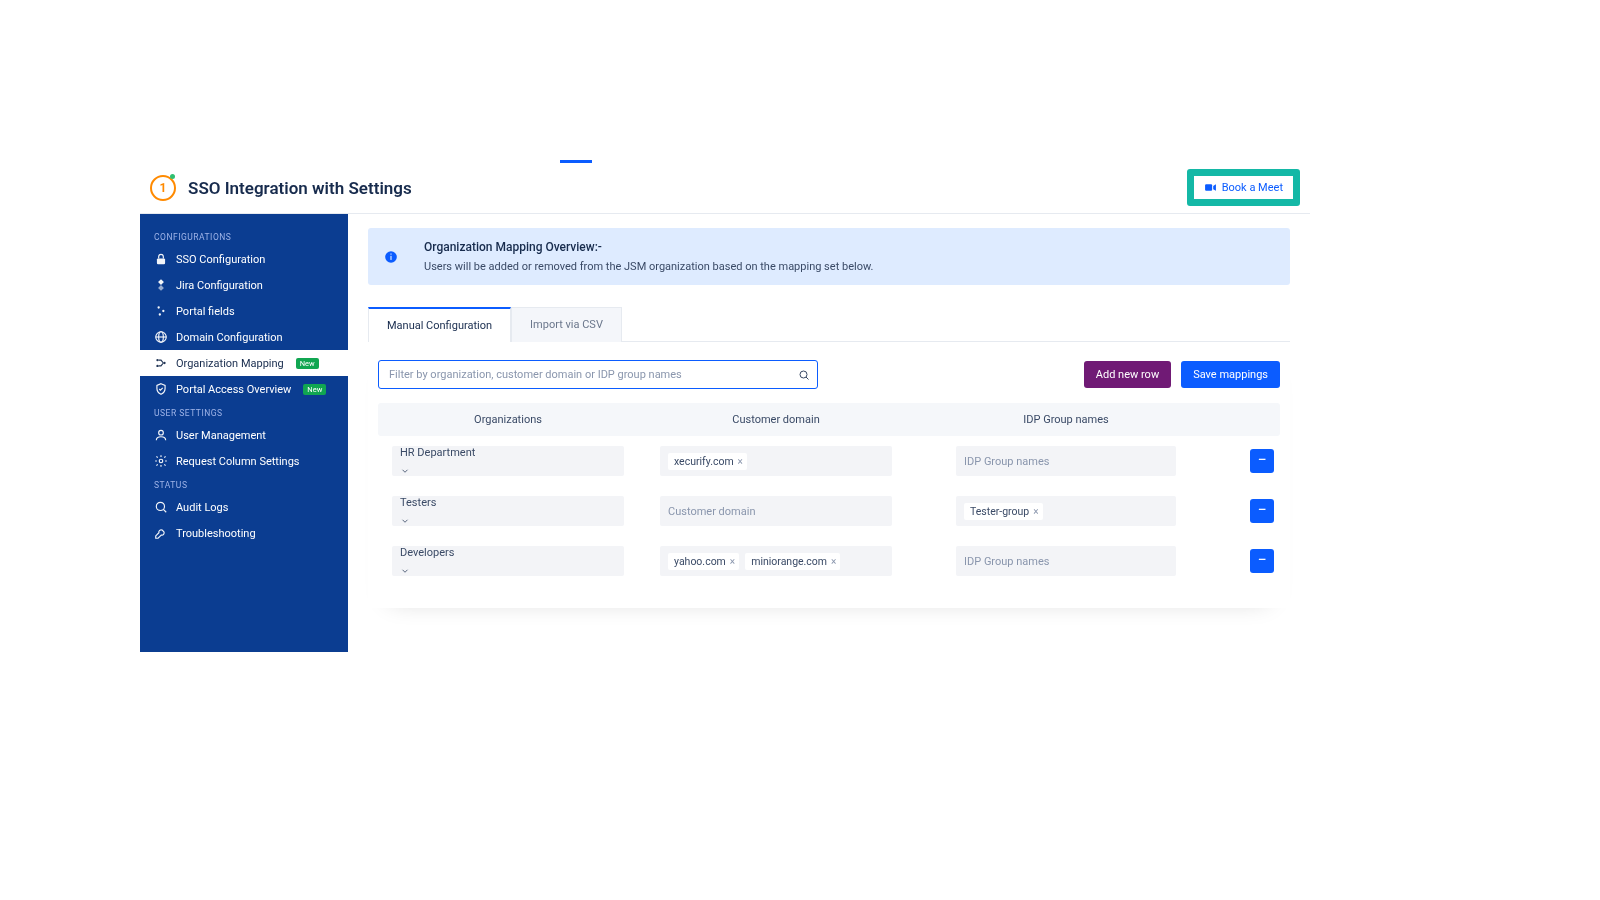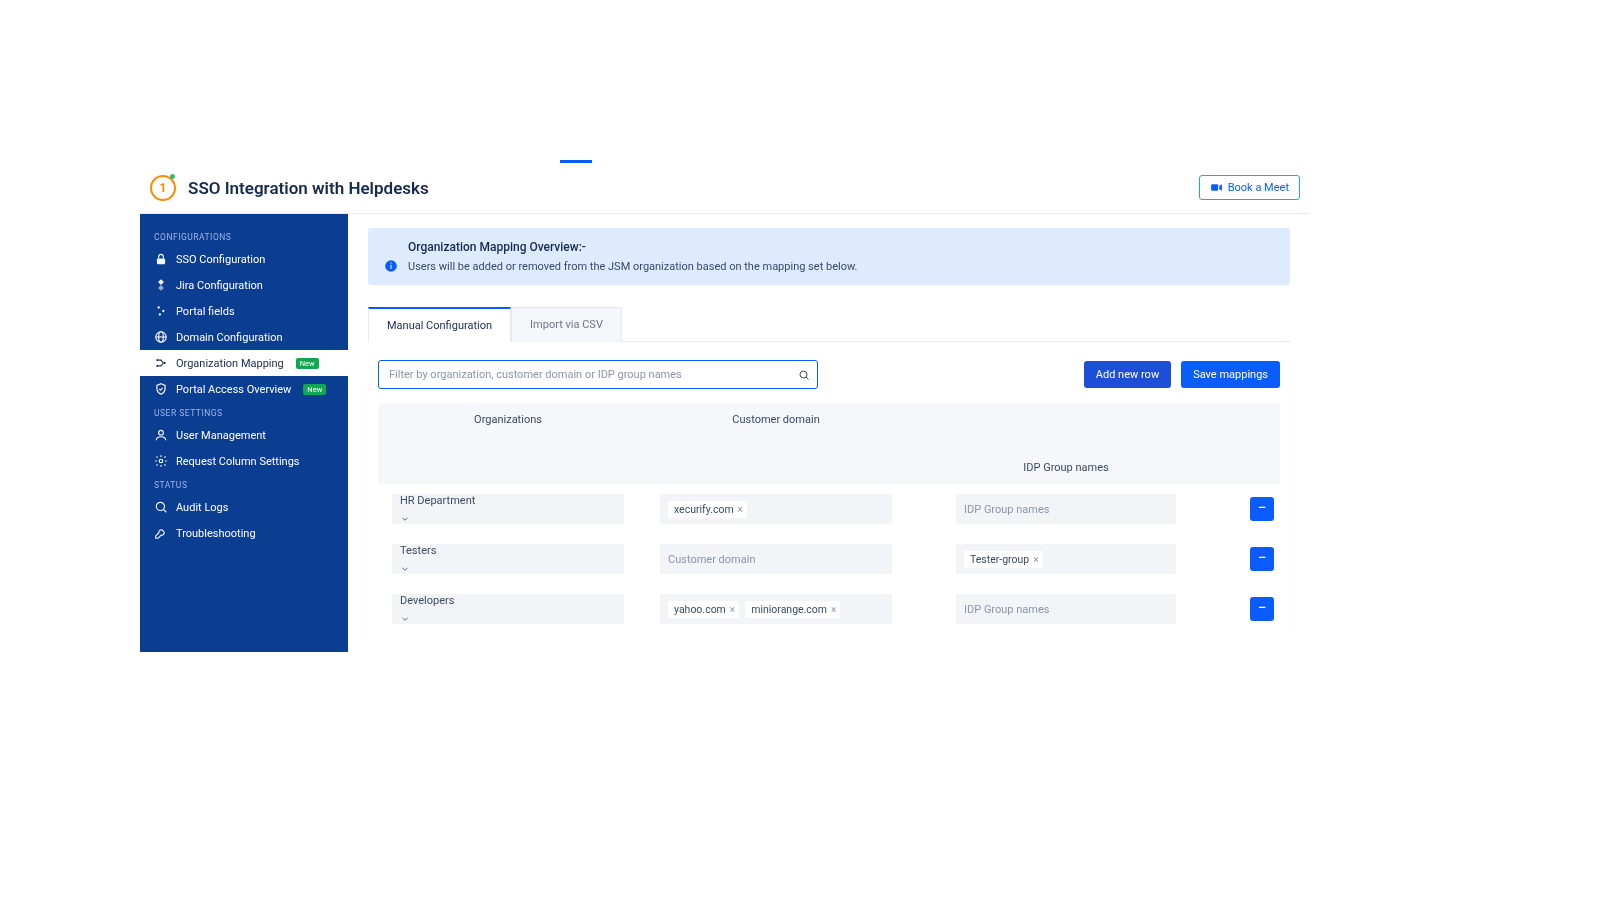--- a/index.html
+++ b/index.html
@@ -10,61 +10,61 @@
 
   
   .topbar { height:52px; border-bottom:1px solid #e6eaf0; display:flex; align-items:center; justify-content:space-between; padding:0 10px; position:relative; }
   .topbar-left { display:flex; align-items:center; gap:12px; }
   .logo-wrap { width:26px; height:26px; border:2px solid #ff8a00; border-radius:50%; display:flex; align-items:center; justify-content:center; position:relative; }
   .logo-wrap::after { content:""; position:absolute; top:-3px; right:-1px; width:5px; height:5px; background:#2fbf71; border-radius:50%; }
   .logo-1 { font-size:12px; font-weight:700; color:#ff8a00; }
   .page-title { font-size:17px; font-weight:600; color:#172b4d; }
   .top-accent { position:absolute; top:-2px; left:420px; width:32px; height:3px; background:#0b5cff; }
 
-  .book-btn { border:1px solid #14b8a6; color:#0b5cff; background:#fff; padding:5px 10px; font-size:11px; border-radius:3px; display:flex; align-items:center; gap:5px; cursor:pointer; }
+  .book-btn { border:7px solid #14b8a6; color:#0b5cff; background:#fff; padding:5px 10px; font-size:11px; border-radius:3px; display:flex; align-items:center; gap:5px; cursor:pointer; }
   .book-btn svg { width:13px; height:13px; }
 
   
   .body-row { display:flex; height:calc(100% - 52px); }
   .sidebar { width:208px; background:#0b3d91; color:#dbe6ff; padding:12px 0; font-size:11px; overflow:hidden; }
   .side-section-label { font-size:8.5px; letter-spacing:.5px; color:#9fb4e8; padding:6px 14px 4px; text-transform:uppercase; }
   .side-item { display:flex; align-items:center; gap:8px; padding:6px 14px; cursor:pointer; color:#fff; font-size:11px; white-space:nowrap; }
   .side-item.active { background:#fff; color:#172b4d; }
   .side-item .ic { width:14px; height:14px; flex:0 0 14px; opacity:.95; }
   .side-item.active .ic { color:#172b4d; }
   .badge-new { background:#11a651; color:#fff; font-size:7.5px; padding:1px 4px; border-radius:2px; margin-left:4px; }
 
   .main { flex:1; padding:14px 20px 20px 20px; overflow:auto; }
 
-  .info-banner { background:#deebff; border-radius:3px; padding:12px 16px; display:flex; gap:10px; align-items:flex-end; margin-bottom:22px; }
+  .info-banner { background:#deebff; border-radius:3px; padding:12px 16px; display:flex; gap:26px; align-items:center; margin-bottom:22px; }
   .info-banner .info-ic { width:14px; height:14px; flex:0 0 14px; color:#0b5cff; }
   .info-title { font-size:12px; color:#172b4d; font-weight:500; }
   .info-sub { font-size:11px; color:#3a4a66; margin-top:6px; }
 
   .tabs { display:flex; border-bottom:1px solid #e6eaf0; }
   .tab { padding:10px 18px; font-size:11px; color:#6b778c; cursor:pointer; background:#f4f6fa; border-top:1px solid #e6eaf0; border-right:1px solid #e6eaf0; border-left:1px solid #e6eaf0; margin-bottom:-1px;}
   .tab.active { background:#fff; color:#172b4d; border-top:2px solid #0b5cff; }
 
   .panel { background:#fff; padding:14px 10px 22px; box-shadow:0 14px 24px -22px rgba(0,0,0,.2); }
 
   .toolbar-row { display:flex; align-items:center; gap:10px; margin:4px 0 14px; }
   .search-wrap { position:relative; flex:0 0 440px; }
   .search-input { width:100%; border:1px solid #0b5cff; border-radius:3px; font-size:11px; padding:7px 20px 7px 10px; color:#3a4a66; outline:none; }
   .search-input::placeholder { color:#8a96ad; }
   .search-ic { position:absolute; right:8px; top:50%; transform:translateY(-50%); width:12px; height:12px; color:#3a4a66; }
   .spacer { flex:1; }
   .btn { font-size:11px; padding:7px 12px; border-radius:3px; border:none; cursor:pointer; }
-  .btn-dark { background:#1d4ed8; color:#fff; }
+  .btn-dark { background:#701a75; color:#fff; }
   .btn-primary { background:#0b5cff; color:#fff; }
 
   .grid { width:100%; }
   .grid-head { display:flex; background:#f5f7fa; border-radius:3px; padding:10px 6px; font-size:11px; color:#3a4a66; }
   .col-org { flex:0 0 248px; padding:0 8px; text-align:center; }
   .col-dom { flex:0 0 248px; padding:0 8px; margin-left:20px; text-align:center;}
-  .col-idp { flex:0 0 236px; padding:0 8px; margin-left:48px; text-align:center;margin-top:48px;}
+  .col-idp { flex:0 0 236px; padding:0 8px; margin-left:48px; text-align:center;}
 
   .grid-row { display:flex; align-items:center; padding:10px 6px; }
 
   .cell-input { position:relative; flex:0 0 248px; padding:0 8px; }
   .cell-input.idp { flex:0 0 236px; margin-left:48px; }
   .cell-input.dom { margin-left:20px; }
   .fake-select { display:flex; align-items:flex-start; justify-content:space-between; background:#f3f4f7; border-radius:2px; height:30px; padding:0 8px; font-size:11px; color:#6b778c;flex-direction:column; }
   .fake-select.has-val { color:#3a4a66; }
   .caret { width:10px; height:10px; }
 
@@ -82,21 +82,21 @@
 <body>
 
 <div class="stage">
 
   <div class="topbar">
     <div class="top-accent"></div>
     <div class="topbar-left">
       <div class="logo-wrap">
         <span class="logo-1">1</span>
       </div>
-      <div class="page-title">SSO Integration with Helpdesks</div>
+      <div class="page-title">SSO Integration with Settings</div>
     </div>
     <button class="book-btn">
       <svg viewBox="0 0 24 24" fill="currentColor">
           <rect x="2" y="6" width="13" height="12" rx="2"></rect>
           <path d="M17 9l5-3v12l-5-3z"></path>
         </svg>
       <span>Book a Meet</span>
     </button>
   </div>
 

